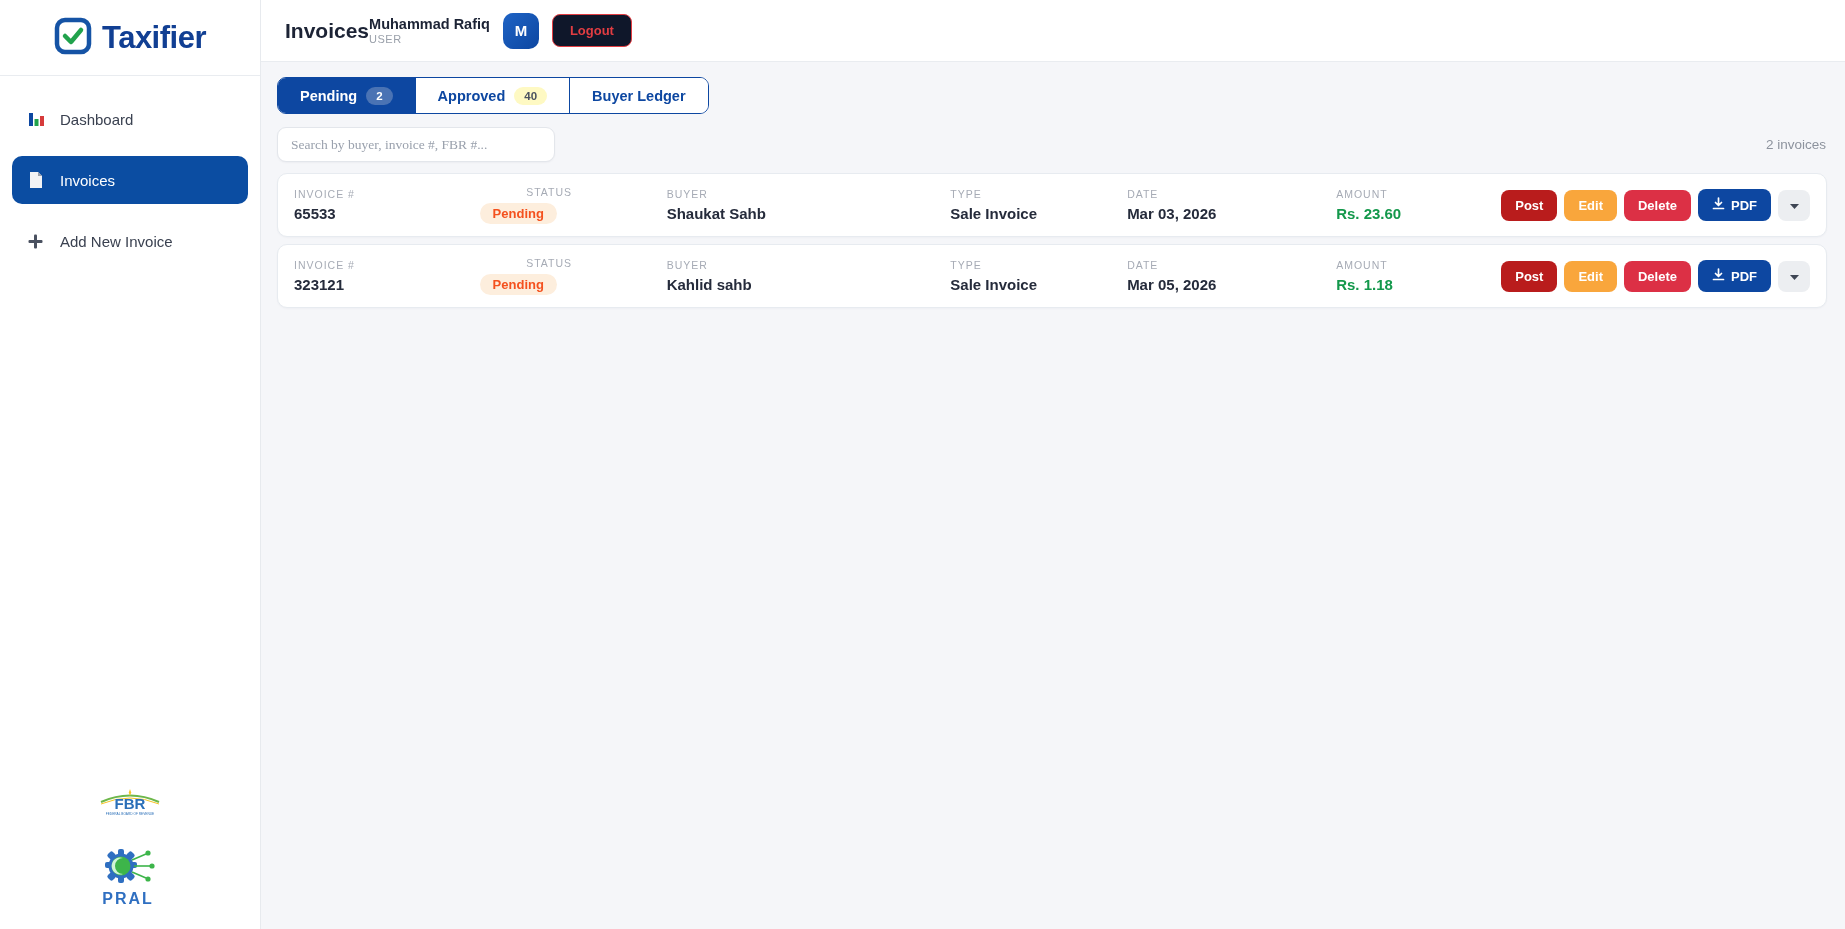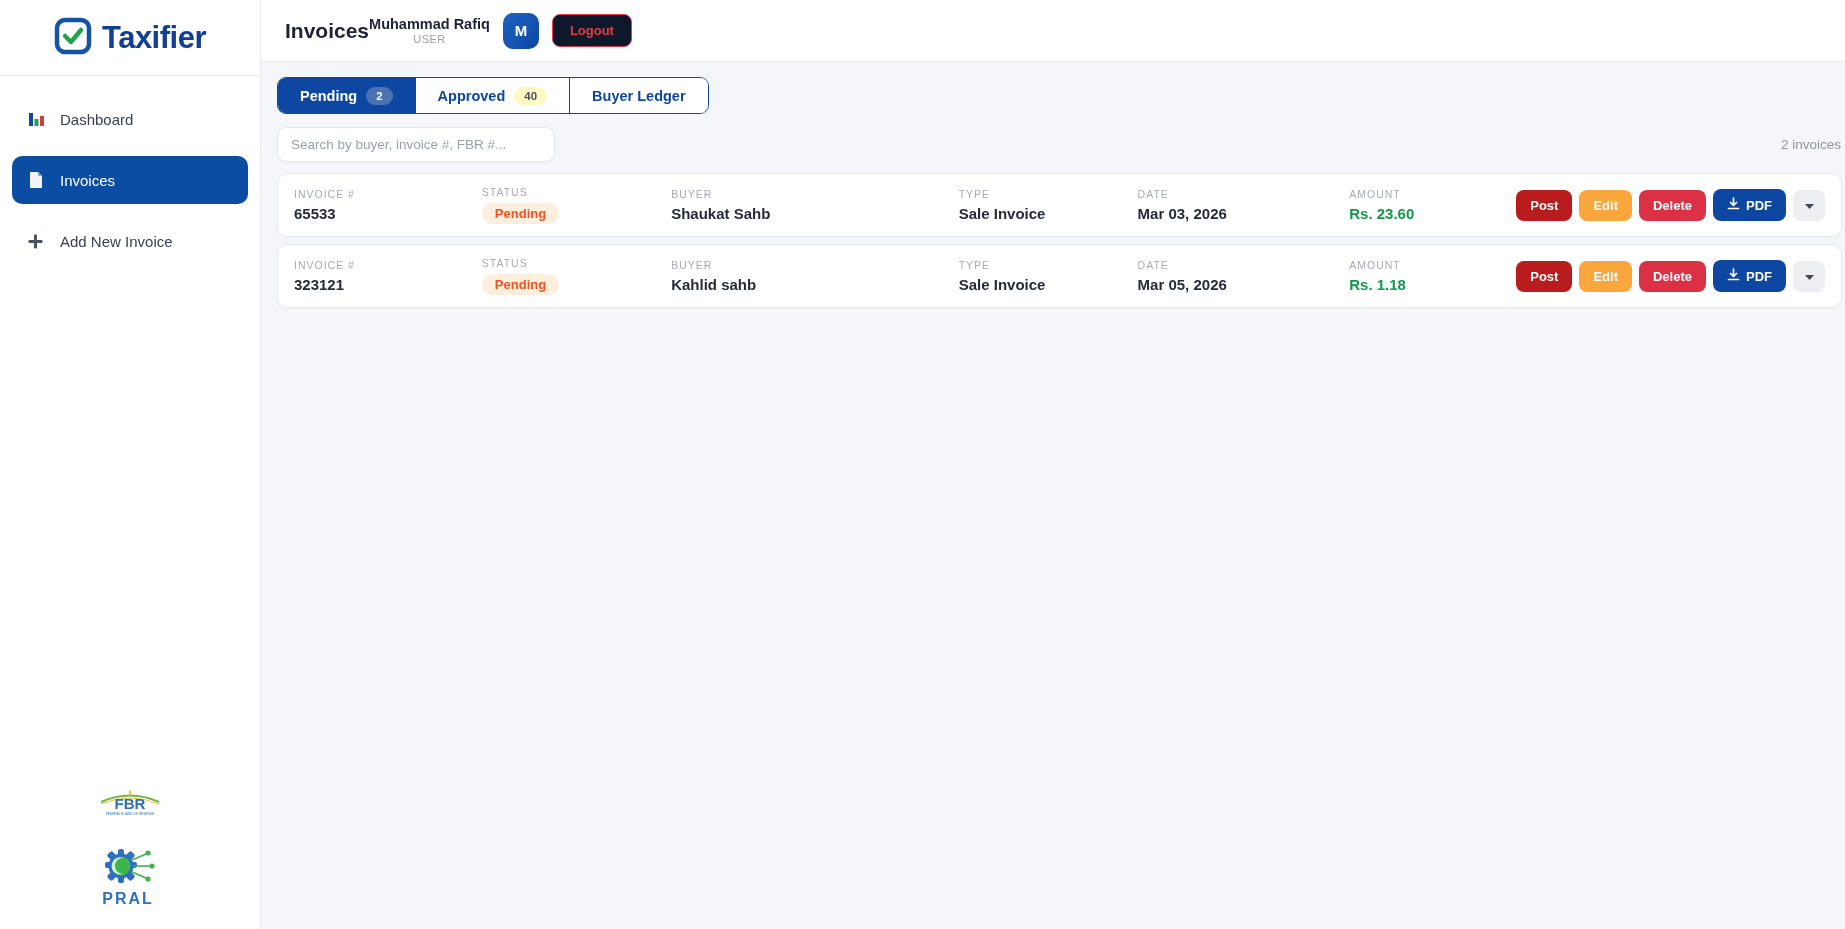--- a/index.html
+++ b/index.html
@@ -19,52 +19,52 @@
   .nav-item.active { background:#0b4da2; color:#ffffff; height:48px; font-size:15px; }
   .nav-icon { width:19px; height:19px; display:flex; align-items:center; justify-content:center; flex-shrink:0; }
   .sidebar-footer { margin-top:auto; display:flex; flex-direction:column; align-items:center; gap:22px; padding-bottom:16px; }
 
   
   .main { flex:1; display:flex; flex-direction:column; min-width:0; }
   .header { height:62px; background:#ffffff; border-bottom:1px solid #e9ecf0; display:flex; align-items:center; padding:0 24px; flex-shrink:0; }
   .page-title { font-size:21px; font-weight:bold; color:#1c2335; }
   .header-date { flex:1; text-align:center; color:#8e939c; font-size:14.5px; }
   .user-block { display:flex; align-items:center; gap:13px; }
-  .user-text { text-align:center; line-height:1.25; }
+  .user-text { text-align:left; line-height:1.25; }
   .user-name { font-size:14.5px; font-weight:bold; color:#1c2335; }
   .user-role { font-size:11px; color:#9aa0aa; letter-spacing:0.5px; }
   .avatar { width:36px; height:36px; border-radius:10px; background:linear-gradient(135deg,#1e63c5,#0d47a1);
             color:#fff; font-weight:bold; font-size:15px; display:flex; align-items:center; justify-content:center; cursor:pointer; }
   .logout-btn { background:#0f172a; border:1.5px solid #e23d42; color:#e23d42; font-weight:bold; font-size:13px;
                 padding:8px 17px; border-radius:8px; cursor:pointer; font-family:inherit; }
 
   
-  .content { flex:1; padding:15px 3px 0 16px; background:#f5f6f9; }
+  .content { flex:1; padding:15px 18px 0 16px; background:#f5f6f9; }
   .tabs { display:inline-flex; border:1.5px solid #0d47a1; border-radius:9px; overflow:hidden; background:#fff; height:37px; }
   .tab { display:flex; align-items:center; gap:9px; padding:0 22px; font-size:14.5px; font-weight:bold;
          color:#0d47a1; border-right:1.5px solid #0d47a1; cursor:pointer; background:#fff; }
   .tab:last-child { border-right:none; }
   .tab.active { background:#0d47a1; color:#fff; }
   .tab-badge { border-radius:999px; font-size:11.5px; font-weight:bold; padding:3px 10px; background:#fef9c3; color:#4a5160; }
   .tab.active .tab-badge { background:#4a73b4; color:#fff; }
 
   .toolbar { margin-top:13px; display:flex; align-items:center; }
   .search-input { width:278px; height:35px; border:1px solid #e3e6eb; border-radius:9px; padding:0 13px;
-                  font-size:13.5px; font-family:Liberation Sans, sans-serif; color:#333; background:#fff; box-shadow:0 1px 2px rgba(20,30,60,.04); outline:none; }
+                  font-size:13.5px; font-family:Liberation Serif, serif; color:#333; background:#fff; box-shadow:0 1px 2px rgba(20,30,60,.04); outline:none; }
   .search-input::placeholder { color:#9aa1ad; }
   .invoice-count { margin-left:auto; color:#8d939e; font-size:13.5px; padding-right:1px; }
 
   .rows { margin-top:11px; display:flex; flex-direction:column; gap:7px; }
   .card { background:#fff; border:1px solid #e7ebf0; border-radius:10px; height:64px; display:flex; align-items:center;
           padding:0 16px; box-shadow:0 1px 2px rgba(20,30,60,.03);gap:48px; }
   .col { display:flex; flex-direction:column; justify-content:center; }
   .col .label { font-size:10.5px; letter-spacing:1px; color:#a6abb5; margin-bottom:5px; text-transform:uppercase; }
   .col .value { font-size:15px; font-weight:bold; color:#252b3b; }
   .col-invoice { width:188px; }
-  .col-status  { width:190px; }
+  .col-status  { width:190px;align-items:center; }
   .col-buyer   { width:322px; }
   .col-type    { width:176px; }
   .col-date    { width:220px; }
   .col-amount  { width:160px; }
   .col-amount .value { color:#13984b; }
   .status-pill { display:inline-block; align-self:flex-start; background:#fdeedd; color:#f4511e;
                  font-size:13px; font-weight:bold; padding:3px 13px; border-radius:999px; }
   .actions { margin-left:auto; display:flex; align-items:center; gap:7px; }
   .btn { border:none; border-radius:8px; color:#fff; font-weight:bold; font-size:13px; padding:8px 14px;
          cursor:pointer; font-family:inherit; display:flex; align-items:center; gap:6px; }

